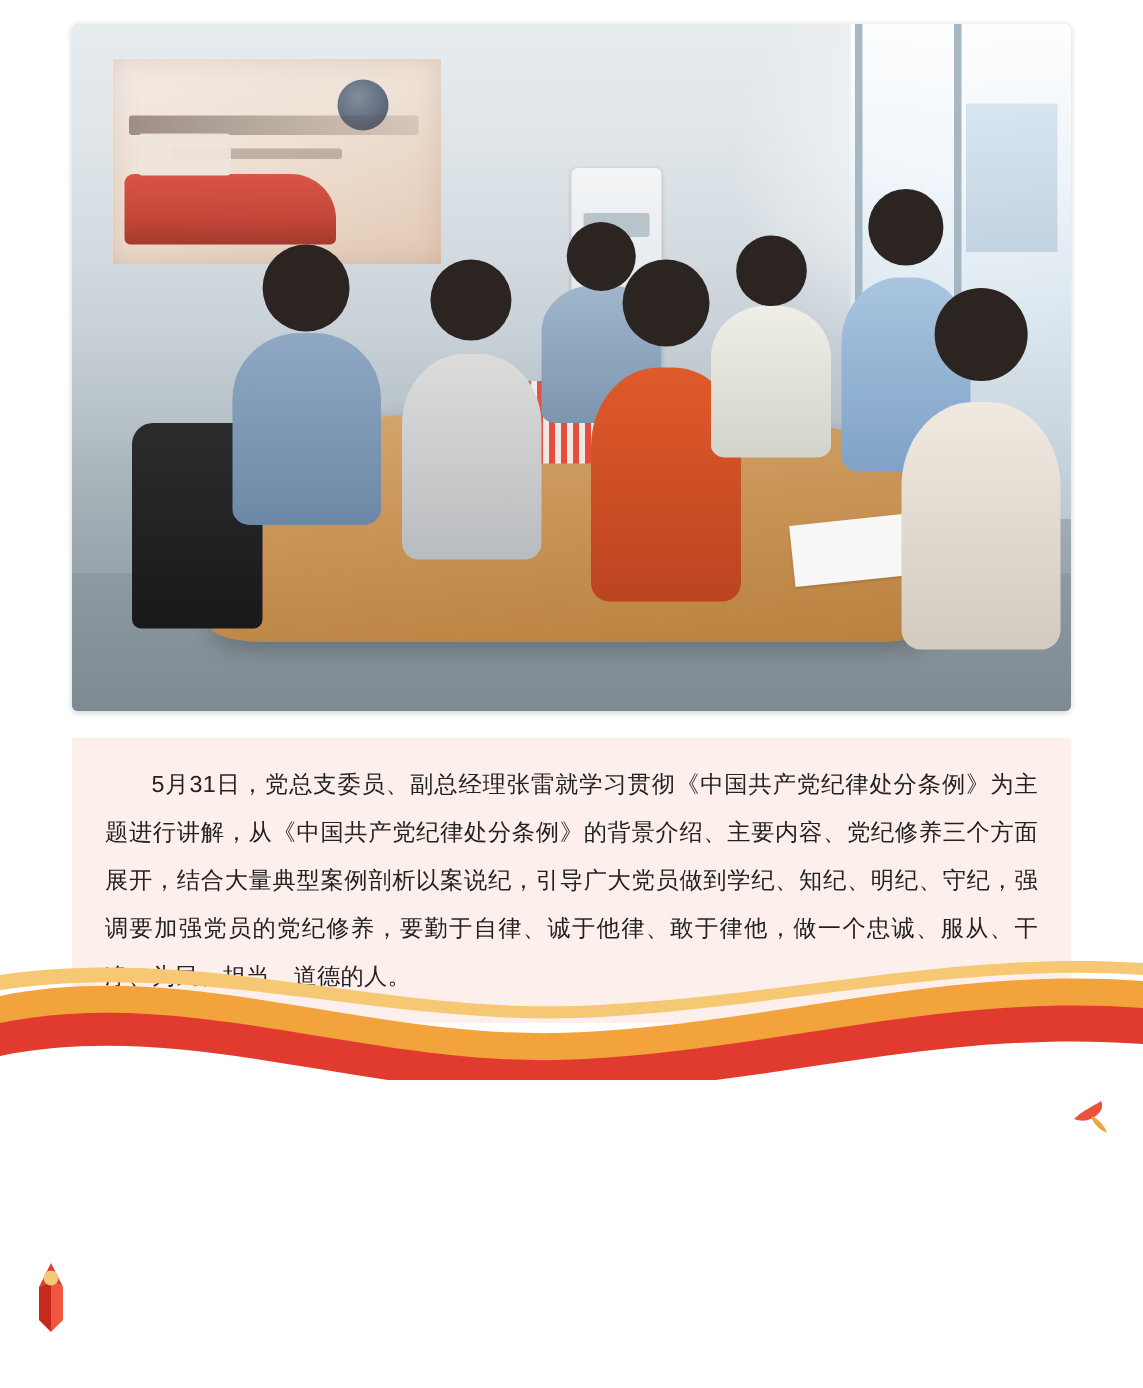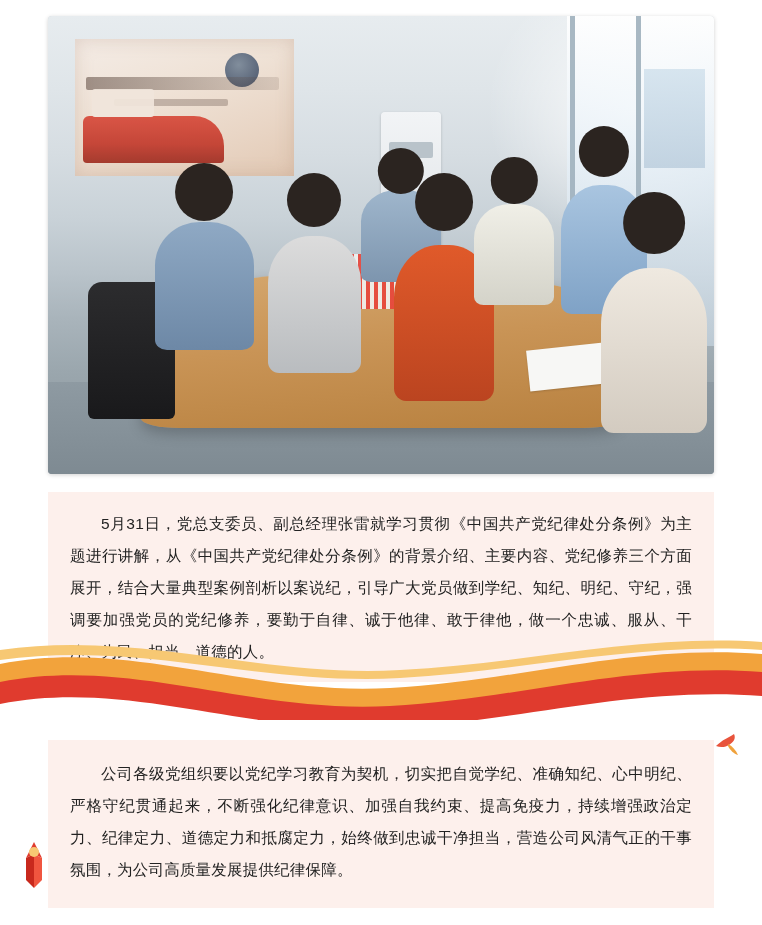--- a/index.html
+++ b/index.html
@@ -330,23 +330,20 @@
     <path d="M0,34 C130,8 250,66 390,58 C520,51 630,14 762,24 L762,46 C630,36 520,74 390,80 C250,88 130,30 0,56 Z" fill="#f2a33c"></path>
     <path d="M0,52 C130,26 250,84 390,76 C520,69 630,32 762,42 L762,66 C630,56 520,92 390,98 C250,106 130,48 0,74 Z" fill="#e03b2e"></path>
     <path d="M0,20 C140,0 260,48 400,40 C530,33 640,4 762,12 L762,20 C640,12 530,40 400,48 C260,56 140,10 0,30 Z" fill="#f7c873"></path>
   </svg>
 
   <svg class="dove" viewBox="0 0 30 30">
     <path d="M2,18 C8,12 14,10 20,6 C22,10 20,14 15,17 C12,19 7,20 2,18 Z" fill="#e8543c"></path>
     <path d="M14,16 C18,18 22,22 24,27 C20,26 16,22 14,18 Z" fill="#f0a23c"></path>
   </svg>
 
-  <div class="para-card para-bottom">
-    <p>公司各级党组织要以党纪学习教育为契机，切实把自觉学纪、准确知纪、心中明纪、严格守纪贯通起来，不断强化纪律意识、加强自我约束、提高免疫力，持续增强政治定力、纪律定力、道德定力和抵腐定力，始终做到忠诚干净担当，营造公司风清气正的干事氛围，为公司高质量发展提供纪律保障。</p>
-  </div>
 
   <svg class="ribbon-badge" viewBox="0 0 44 56">
     <path d="M22,4 L30,20 L22,16 L14,20 Z" fill="#e03b2e"></path>
     <path d="M14,20 L22,16 L22,50 L14,42 Z" fill="#c8291d"></path>
     <path d="M30,20 L22,16 L22,50 L30,42 Z" fill="#f0553f"></path>
     <circle cx="22" cy="14" r="5" fill="#f7c873"></circle>
   </svg>
 
 </div>
 

